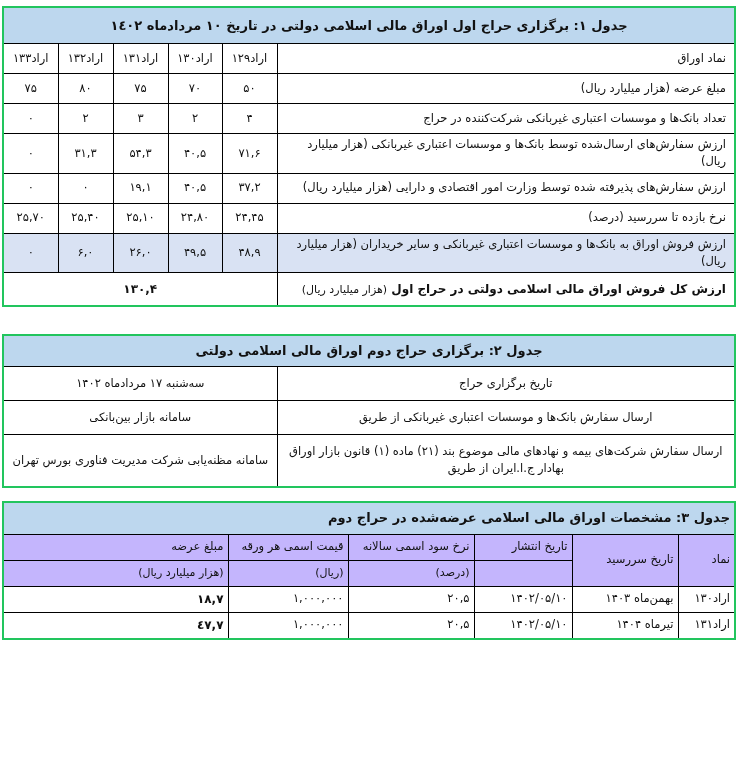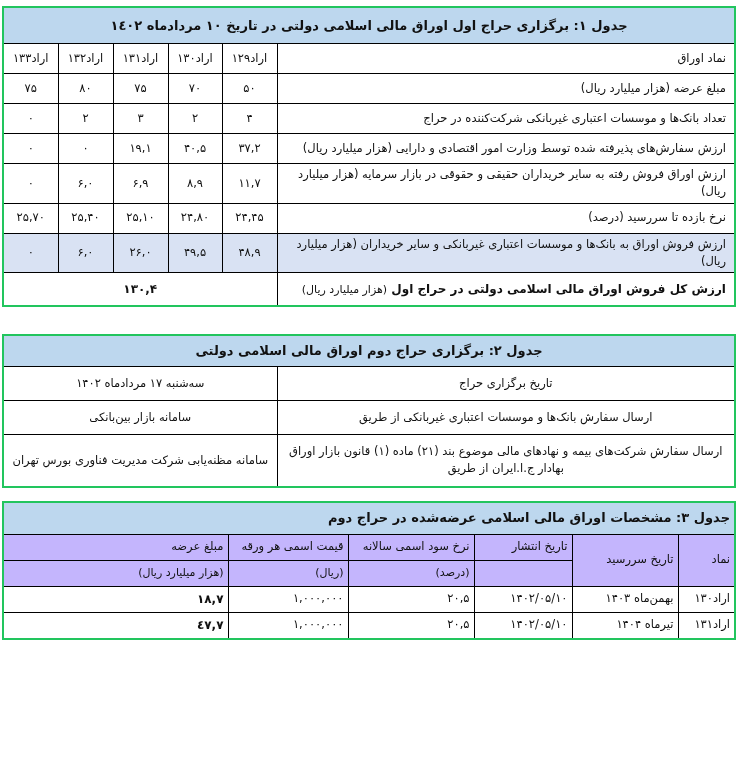--- a/index.html
+++ b/index.html
@@ -65,33 +65,33 @@
   </tr>
   <tr>
     <td class="lbl">تعداد بانک‌ها و موسسات اعتباری غیربانکی شرکت‌کننده در حراج</td>
     <td class="num">۴</td>
     <td class="num">۲</td>
     <td class="num">۳</td>
     <td class="num">۲</td>
     <td class="num">۰</td>
   </tr>
   <tr>
+    <td class="lbl">ارزش سفارش‌های ارسال‌شده توسط بانک‌ها و موسسات اعتباری غیربانکی (هزار میلیارد ریال)</td>
+    <td class="num">۷۱,۶</td>
+    <td class="num">۴۰,۵</td>
+    <td class="num">۵۴,۳</td>
+    <td class="num">۳۱,۳</td>
+    <td class="num">۰</td>
+  </tr>
+  <tr>
     <td class="lbl">ارزش سفارش‌های پذیرفته شده توسط وزارت امور اقتصادی و دارایی (هزار میلیارد ریال)</td>
     <td class="num">۳۷,۲</td>
     <td class="num">۴۰,۵</td>
     <td class="num">۱۹,۱</td>
     <td class="num">۰</td>
-    <td class="num">۰</td>
-  </tr>
-  <tr>
-    <td class="lbl">ارزش اوراق فروش رفته به سایر خریداران حقیقی و حقوقی در بازار سرمایه (هزار میلیارد ریال)</td>
-    <td class="num">۱۱,۷</td>
-    <td class="num">۸,۹</td>
-    <td class="num">۶,۹</td>
-    <td class="num">۶,۰</td>
     <td class="num">۰</td>
   </tr>
   <tr>
     <td class="lbl">نرخ بازده تا سررسید (درصد)</td>
     <td class="num">۲۴,۴۵</td>
     <td class="num">۲۴,۸۰</td>
     <td class="num">۲۵,۱۰</td>
     <td class="num">۲۵,۴۰</td>
     <td class="num">۲۵,۷۰</td>
   </tr>

